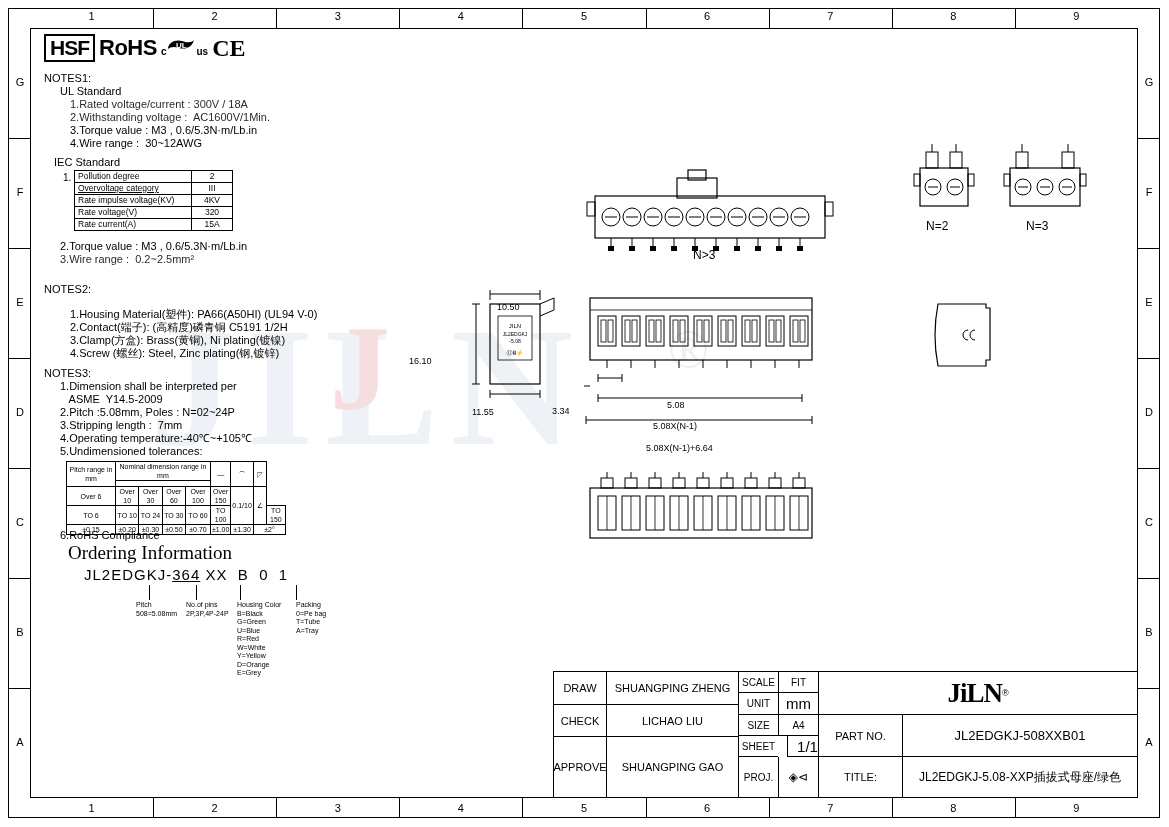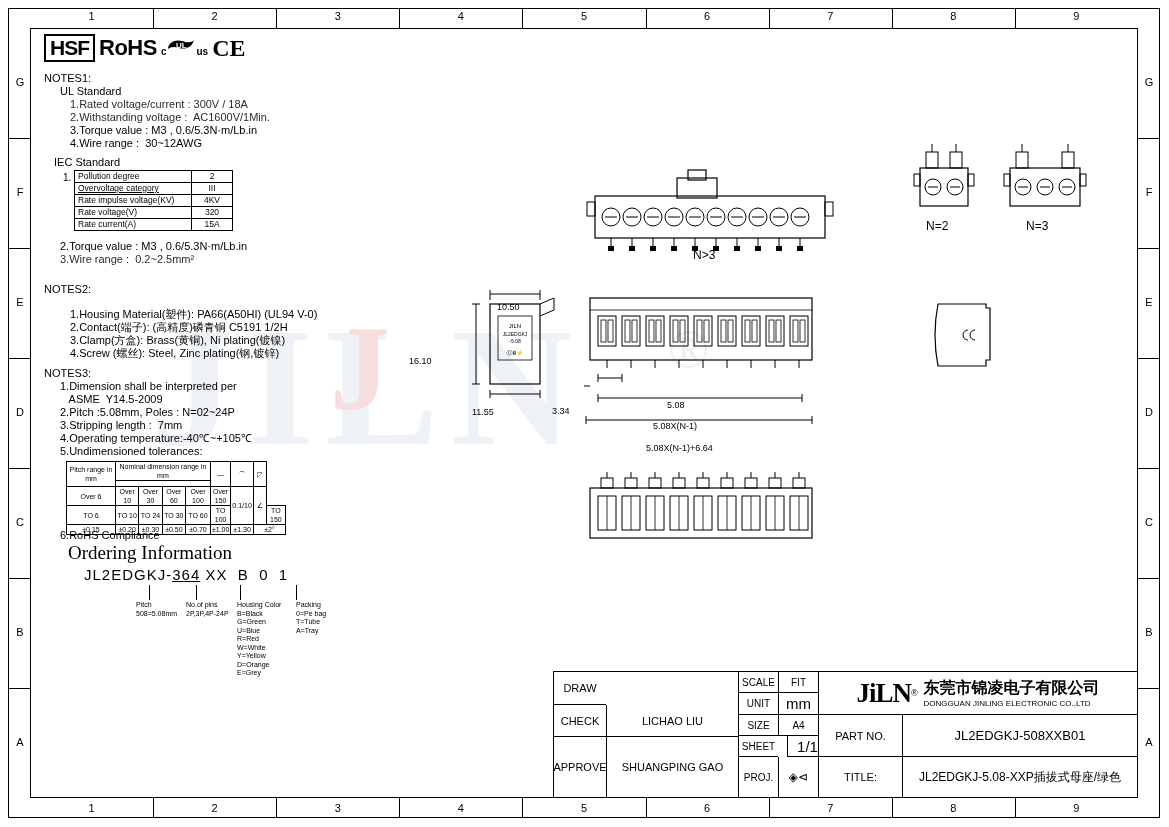--- a/index.html
+++ b/index.html
@@ -419,43 +419,40 @@
         <line x1="191" y1="26" x2="191" y2="60" stroke="#000" stroke-width="0.8"></line>
         <rect x="209" y="8" width="12" height="10" fill="none" stroke="#000" stroke-width="1"></rect>
         <line x1="215" y1="2" x2="215" y2="8" stroke="#000"></line>
         <rect x="206" y="26" width="18" height="34" fill="none" stroke="#000" stroke-width="1"></rect>
         <line x1="215" y1="26" x2="215" y2="60" stroke="#000" stroke-width="0.8"></line>
       </svg></div>
 
   <div class="tb">
 
     <div class="tbcell bb" style="left:0;top:0;width:52px;height:33px;">DRAW</div>
+    <div class="tbcell bb bl" style="left:52px;top:0;width:132px;height:33px;">SHUANGPING  ZHENG</div>
     <div class="tbcell bb" style="left:0;top:33px;width:52px;height:32px;">CHECK</div>
     <div class="tbcell bb bl" style="left:52px;top:33px;width:132px;height:32px;">LICHAO   LIU</div>
     <div class="tbcell" style="left:0;top:65px;width:52px;height:60px;">APPROVE</div>
     <div class="tbcell bl" style="left:52px;top:65px;width:132px;height:60px;">SHUANGPING GAO</div>
 
     <div class="tbcell bb bl" style="left:184px;top:0;width:40px;height:21px;font-size:10px;">SCALE</div>
     <div class="tbcell bb bl" style="left:224px;top:0;width:40px;height:21px;font-size:10px;">FIT</div>
     <div class="tbcell bb bl" style="left:184px;top:21px;width:40px;height:22px;font-size:10px;">UNIT</div>
     <div class="tbcell bb bl" style="left:224px;top:21px;width:40px;height:22px;font-size:15px;">mm</div>
     <div class="tbcell bb bl" style="left:184px;top:43px;width:40px;height:21px;font-size:10px;">SIZE</div>
     <div class="tbcell bb bl" style="left:224px;top:43px;width:40px;height:21px;font-size:10px;">A4</div>
     <div class="tbcell bb bl" style="left:184px;top:64px;width:40px;height:21px;font-size:10px;">SHEET</div>
     <div class="tbcell bb bl" style="left:233px;top:64px;width:40px;height:21px;font-size:15px;">1/1</div>
     <div class="tbcell bl" style="left:184px;top:85px;width:40px;height:40px;font-size:10px;">PROJ.</div>
     <div class="tbcell bl" style="left:224px;top:85px;width:40px;height:40px;font-size:12px;">◈⊲</div>
 
     <div class="tbcell bb bl" style="left:264px;top:0;width:319px;height:43px;">
       <span class="jiln-logo">JiLN</span>
       <span style="font-size:9px;vertical-align:super;">®</span>
-      <span style="display:inline-block;margin-left:6px;text-align:left;">
-        <span class="cn" style="display:block;font-size:16px;font-weight:bold;">东莞市锦凌电子有限公司</span>
-        <span style="display:block;font-size:8px;">DONGGUAN JINLING ELECTRONIC CO.,LTD</span>
-      </span>
     </div>
 
     <div class="tbcell bb bl" style="left:264px;top:43px;width:84px;height:42px;">PART NO.</div>
     <div class="tbcell bb bl" style="left:348px;top:43px;width:235px;height:42px;font-size:13px;">JL2EDGKJ-508XXB01</div>
     <div class="tbcell bl" style="left:264px;top:85px;width:84px;height:40px;">TITLE:</div>
     <div class="tbcell bl" style="left:348px;top:85px;width:235px;height:40px;font-size:12px;">JL2EDGKJ-5.08-XXP插拔式母座/绿色</div>
   </div>
 
 <div class="zone-lbl" style="left: 30px; top: 10px; width: 123.111px;">1</div>
     <div class="zone-lbl" style="left: 30px; top: 802px; width: 123.111px;">1</div>

